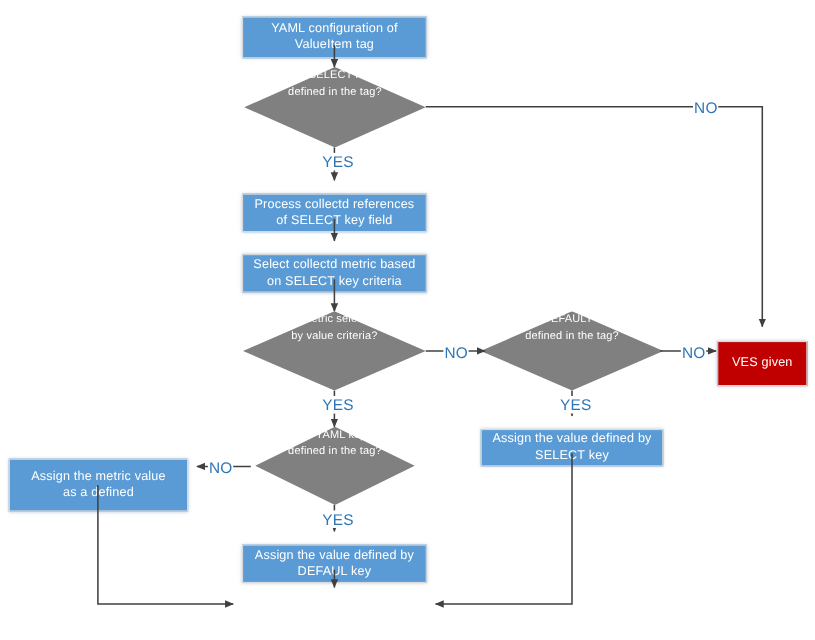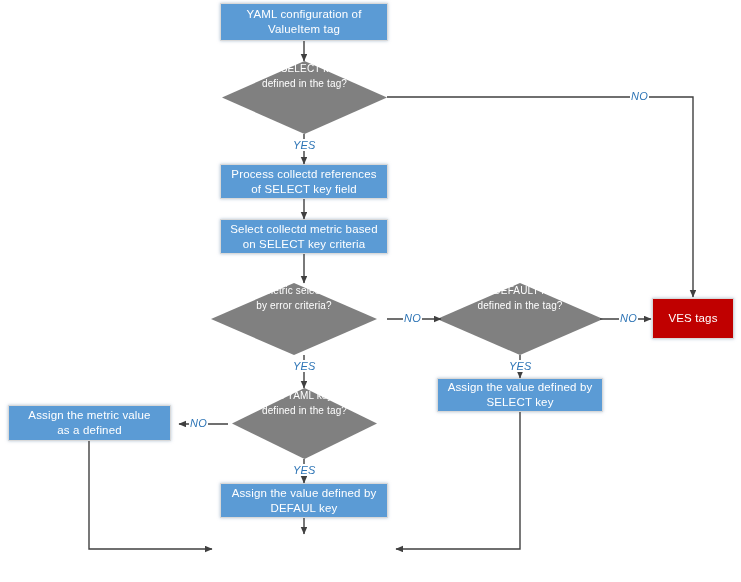--- a/index.html
+++ b/index.html
@@ -24,20 +24,21 @@
     justify-content: center;
     text-align: center;
     color: #ffffff;
     font-size: 11.5px;
     line-height: 15px;
     letter-spacing: 0.15px;
     border: 1px solid #d9d9d9;
     background: #5b9bd5;
     box-shadow: 0 0 3px rgba(120,150,180,0.55);
     padding: 2px 4px;
+    margin-top: 12px;
   }
   .node-box.error {
     background: #c00000;
     border: 1px solid #d9d9d9;
   }
   
   .node-diamond {
     position: absolute;
     box-sizing: border-box;
   }
@@ -60,27 +61,26 @@
     line-height: 15px;
     letter-spacing: 0.15px;
     z-index: 2;
     padding: 0 18px;
     box-sizing: border-box;
   }
   
   .edge-label {
     position: absolute;
     color: #2e75b6;
-    font-size: 11px;
+    font-size: 14px;
     letter-spacing: 0.2px;
     background: #ffffff;
     padding: 0 1px;
     z-index: 5;
     white-space: nowrap;
-    font-style: italic;
   }
   #edges {
     position: absolute;
     left: 0;
     top: 0;
     width: 741px;
     height: 582px;
     z-index: 1;
   }
 </style>
@@ -151,62 +151,62 @@
     </span>
   </div>
 
   <div class="node-box" style="left:220px; top:164px; width:168px; height:35px;">
     <span>
       <span>Process collectd references</span><br>
       <span>of SELECT key field</span>
     </span>
   </div>
 
-  <div class="node-diamond" style="left:211px; top:283px; width:166px; height:72px;">
+  <div class="node-diamond" style="left:221px; top:283px; width:166px; height:72px;">
     <div class="shape"></div>
     <div class="label">
       <span>
         <span>Is metric selected</span><br>
-        <span>by error criteria?</span>
+        <span>by value criteria?</span>
       </span>
     </div>
   </div>
 
   <div class="node-diamond" style="left:437px; top:283px; width:166px; height:72px;">
     <div class="shape"></div>
     <div class="label">
       <span>
         <span>Is DEFAULT key</span><br>
         <span>defined in the tag?</span>
       </span>
     </div>
   </div>
 
   <div class="node-box error" style="left:652px; top:298px; width:82px; height:41px;">
-    <span>VES tags</span>
+    <span>VES given</span>
   </div>
 
   <div class="node-box" style="left:437px; top:378px; width:166px; height:34px;">
     <span>
       <span>Assign the value defined by</span><br>
       <span>SELECT key</span>
     </span>
   </div>
 
   <div class="node-diamond" style="left:232px; top:388px; width:145px; height:71px;">
     <div class="shape"></div>
     <div class="label">
       <span>
         <span>Is YAML key</span><br>
         <span>defined in the tag?</span>
       </span>
     </div>
   </div>
 
-  <div class="node-box" style="left:8px; top:405px; width:163px; height:36px;">
+  <div class="node-box" style="left:8px; top:405px; width:163px; height:48px;">
     <span>
       <span>Assign the metric value</span><br>
       <span>as a defined</span>
     </span>
   </div>
 
   <div class="node-box" style="left:220px; top:483px; width:168px; height:35px;">
     <span>
       <span>Assign the value defined by</span><br>
       <span>DEFAUL key</span>

